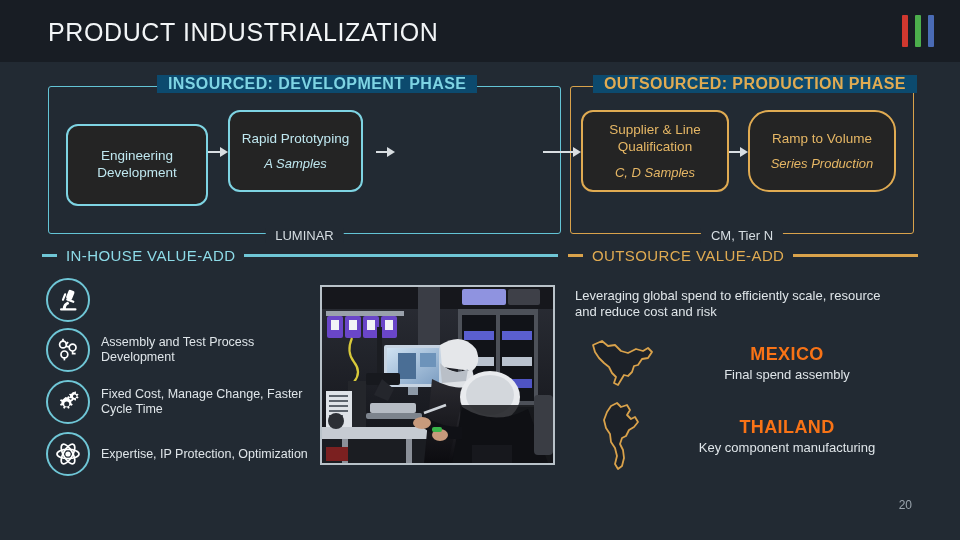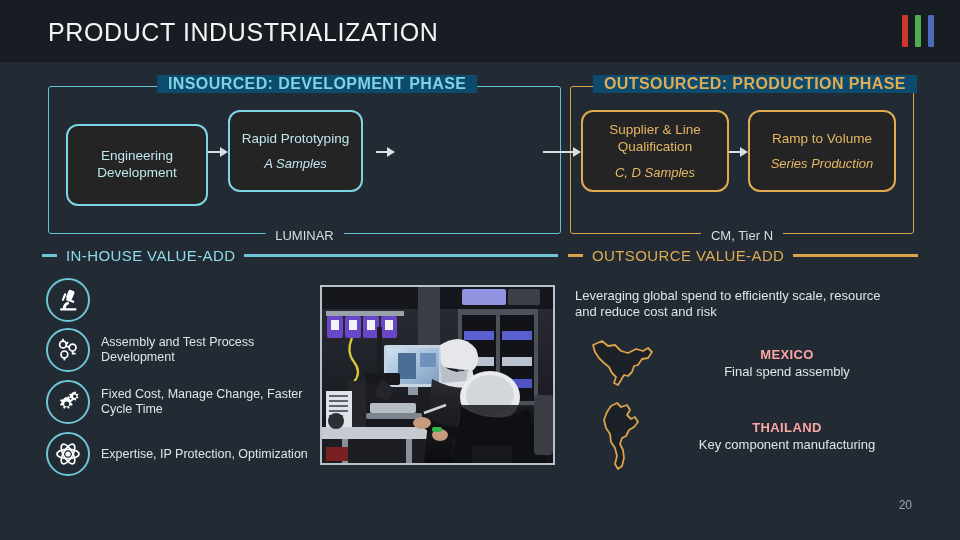--- a/index.html
+++ b/index.html
@@ -89,21 +89,21 @@
   .stage .stage-sub { font-size: 13px; font-style: italic; margin-top: 9px; }
   .stage.teal { border-color: #7ed4e3; }
   .stage.teal .stage-label, .stage.teal .stage-sub { color: #bfe7ef; }
   .stage.gold { border-color: #e0ab52; }
   .stage.gold .stage-label, .stage.gold .stage-sub { color: #e6b765; }
 
   #stage-eng   { left: 66px;  top: 124px; width: 142px; height: 82px; }
   #stage-rapid { left: 228px; top: 110px; width: 135px; height: 82px; }
   #stage-proc  { left: 395px; top: 110px; width: 148px; height: 82px; }
   #stage-supp  { left: 581px; top: 110px; width: 148px; height: 82px; }
-  #stage-ramp  { left: 748px; top: 110px; width: 148px; height: 82px; }
+  #stage-ramp  { left: 748px; top: 110px; width: 148px; height: 82px; border-radius: 21px; }
 
   
   .arrow {
     position: absolute; top: 146px;
     height: 11px;
     display: flex; align-items: center;
   }
   .arrow .shaft { height: 2px; background: #d9dee2; flex: 1 1 auto; }
   .arrow .head {
     width: 0; height: 0;
@@ -176,22 +176,22 @@
     position: absolute; left: 575px;
     width: 340px;
     display: flex; align-items: center;
   }
   #country-0 { top: 330px; height: 66px; }
   #country-1 { top: 398px; height: 76px; }
   .country-map { width: 96px; flex: 0 0 auto; display: flex; justify-content: center; }
   .country-map svg { display: block; }
   .country-text { flex: 1 1 auto; text-align: center; padding-right: 12px; }
   .country-name {
-    font-size: 13px; font-weight: bold; letter-spacing: 0.4px;
-    color: #fca5a5; margin-bottom: 2px;
+    font-size: 18px; font-weight: bold; letter-spacing: 0.4px;
+    color: #f97316; margin-bottom: 2px;
   }
   .country-desc { font-size: 13px; line-height: 1.18; color: #dfe5e9; }
 
   
   #page-number {
     position: absolute; right: 48px; bottom: 28px;
     font-size: 12px; color: #9aa4ad;
   }
 </style>
 </head>

